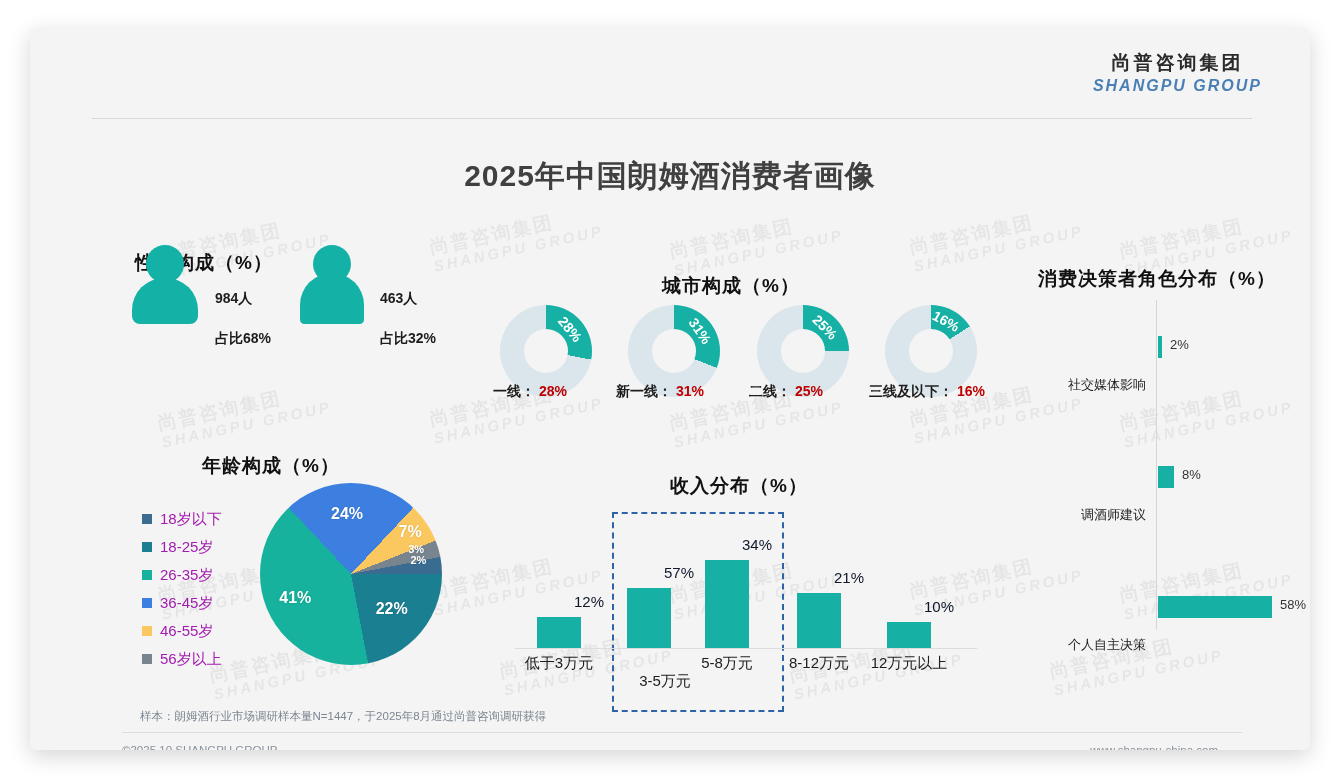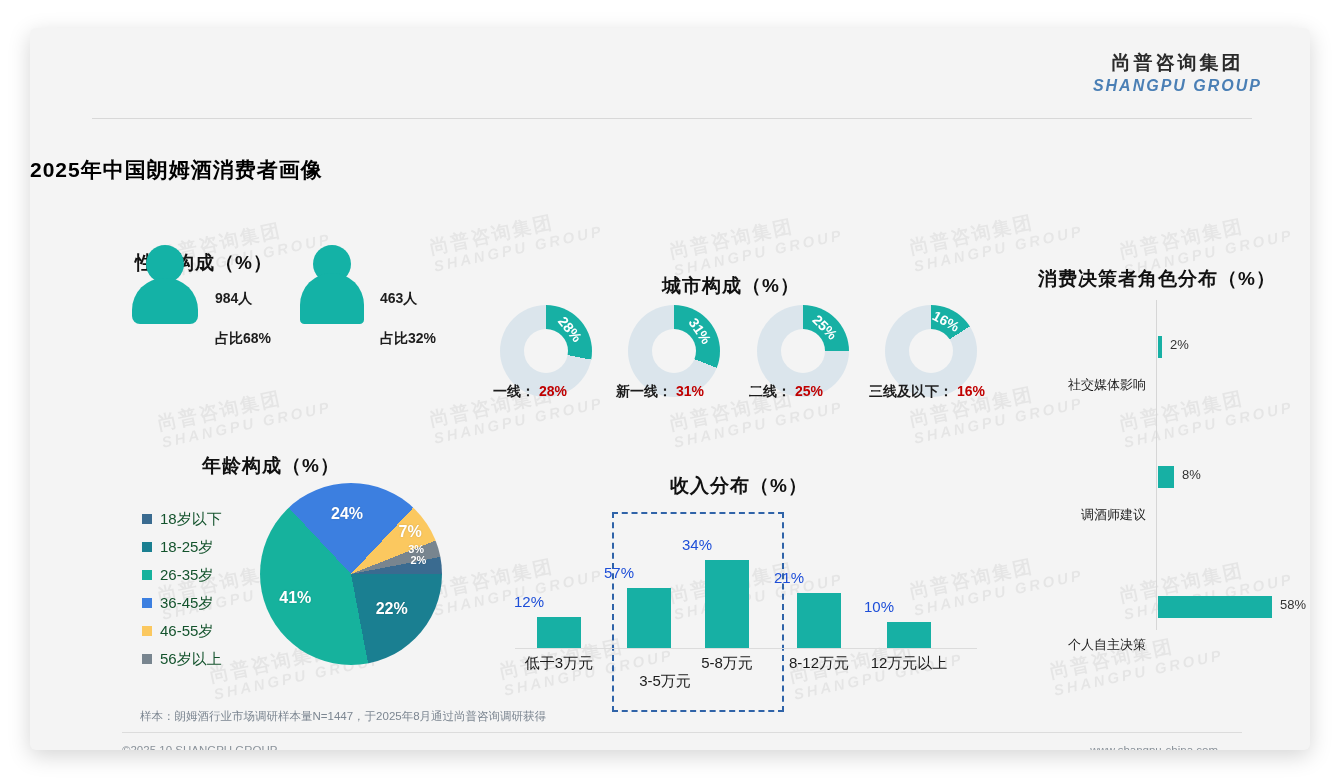--- a/index.html
+++ b/index.html
@@ -19,22 +19,22 @@
   .wm .en{font-size:15px;letter-spacing:3px;font-style:italic;}
 
   
   #header{position:absolute;left:0;top:0;width:100%;height:90px;}
   #deck-title{position:absolute;left:62px;top:26px;font-size:28px;font-weight:bold;color:#161616;letter-spacing:1px;}
   #logo{position:absolute;right:48px;top:22px;text-align:center;}
   #logo .lcn{font-size:19px;font-weight:bold;color:#2b2b2b;letter-spacing:3px;}
   #logo .len{font-size:16px;font-weight:bold;font-style:italic;color:#4a7fb5;letter-spacing:2px;margin-top:1px;}
   #header-rule{position:absolute;left:62px;top:90px;width:1160px;height:1px;background:#d8d8d8;}
 
-  #chart-title{position:absolute;left:0;top:128px;width:100%;text-align:left;
-     font-size:21px;font-weight:bold;color:#000000;letter-spacing:1px;}
+  #chart-title{position:absolute;left:0;top:128px;width:100%;text-align:center;
+     font-size:30px;font-weight:bold;color:#404040;letter-spacing:1px;}
 
   
   .sec-title{position:absolute;font-size:19px;font-weight:bold;color:#111;letter-spacing:1px;white-space:nowrap;}
 
   
   #gender-wrap{position:absolute;left:70px;top:195px;width:330px;height:140px;}
   #gender-title{left:105px;top:222px;}
   .person{position:absolute;}
   .p-head{position:absolute;border-radius:50%;background:#14b2a6;}
   .p-body{position:absolute;background:#14b2a6;}
@@ -49,28 +49,28 @@
   .donut-label em{font-style:normal;color:#c00000;}
 
   
   #age-title{left:172px;top:425px;}
   #pie{position:absolute;left:230px;top:455px;width:182px;height:182px;border-radius:50%;}
   .pie-lbl{position:absolute;color:#fff;font-weight:bold;font-size:16px;text-shadow:0 0 2px rgba(0,0,0,.18);}
   .pie-lbl.sm{font-size:11px;}
   #legend{position:absolute;left:112px;top:478px;}
   .lg-row{display:flex;align-items:center;height:26px;margin-bottom:2px;}
   .lg-sw{width:10px;height:10px;margin-right:8px;flex:0 0 auto;}
-  .lg-tx{font-size:15px;color:#14532d;white-space:nowrap;}
+  .lg-tx{font-size:15px;color:#a21caf;white-space:nowrap;}
 
   
   #income-title{left:640px;top:445px;}
   #income{position:absolute;left:485px;top:478px;width:480px;height:180px;}
   #income-axis{position:absolute;left:0;top:142px;width:462px;height:1px;background:#dcdcdc;}
   .ibar{position:absolute;bottom:38px;width:44px;background:#17b0a4;}
-  .ival{position:absolute;font-size:15px;color:#1d4ed8;white-space:nowrap;text-align:left;width:90px;}
+  .ival{position:absolute;font-size:15px;color:#0f172a;white-space:nowrap;text-align:right;width:90px;}
   .icat{position:absolute;top:148px;font-size:15px;color:#1c1c1c;white-space:nowrap;text-align:center;width:100px;}
   #dash-box{position:absolute;left:97px;top:6px;width:168px;height:196px;border:2px dashed #2f63a8;}
 
   
   #dec-title{left:1008px;top:238px;}
   #dec{position:absolute;left:1008px;top:272px;width:260px;height:340px;}
   #dec-axis{position:absolute;left:118px;top:0;width:1px;height:330px;background:#d6d6d6;}
   .drow{position:absolute;height:30px;left:0;width:260px;}
   .dlbl{position:absolute;right:152px;top:4px;font-size:13px;color:#1c1c1c;white-space:nowrap;margin-top:40px;}
   .dbar{position:absolute;left:120px;top:4px;height:22px;background:#17b0a4;}

